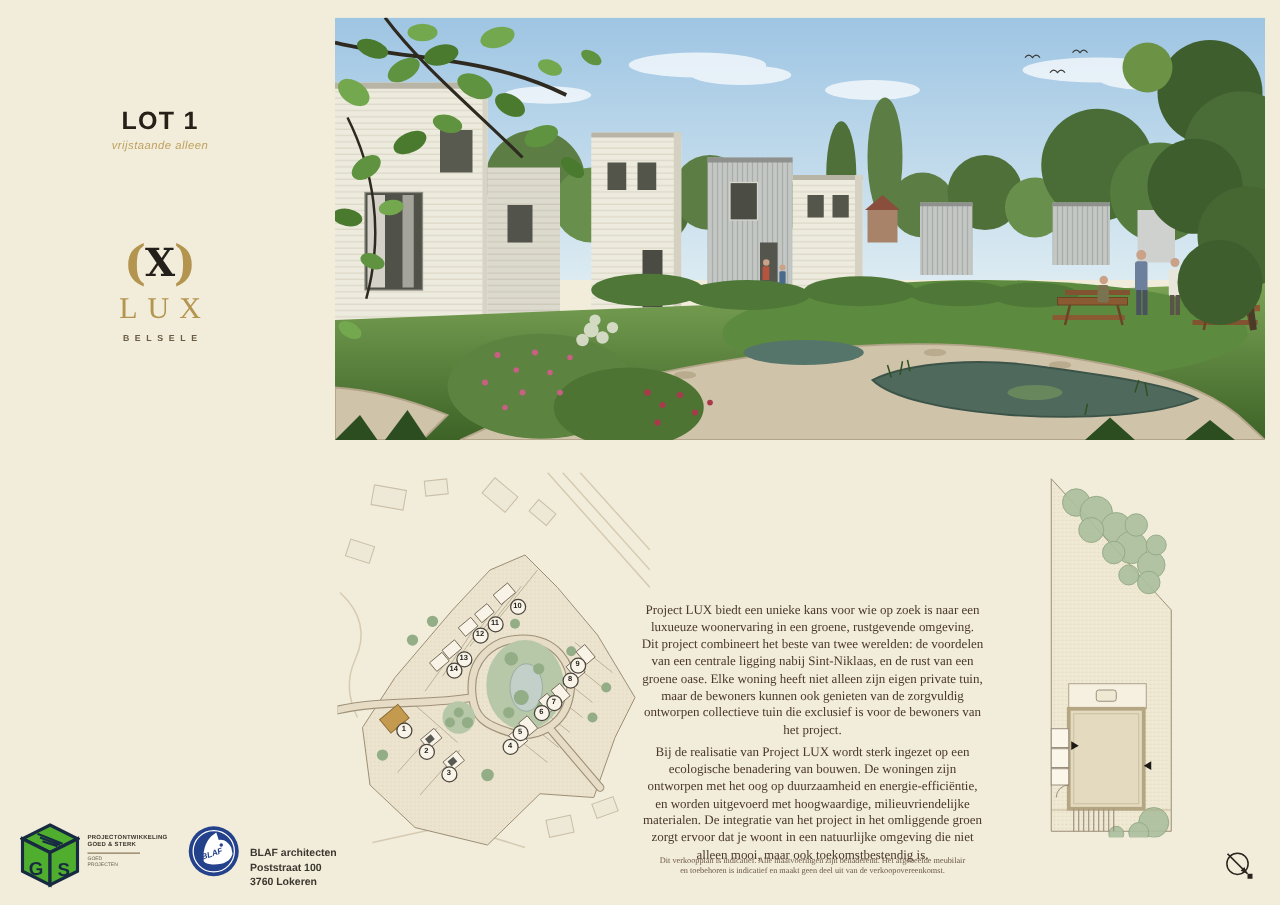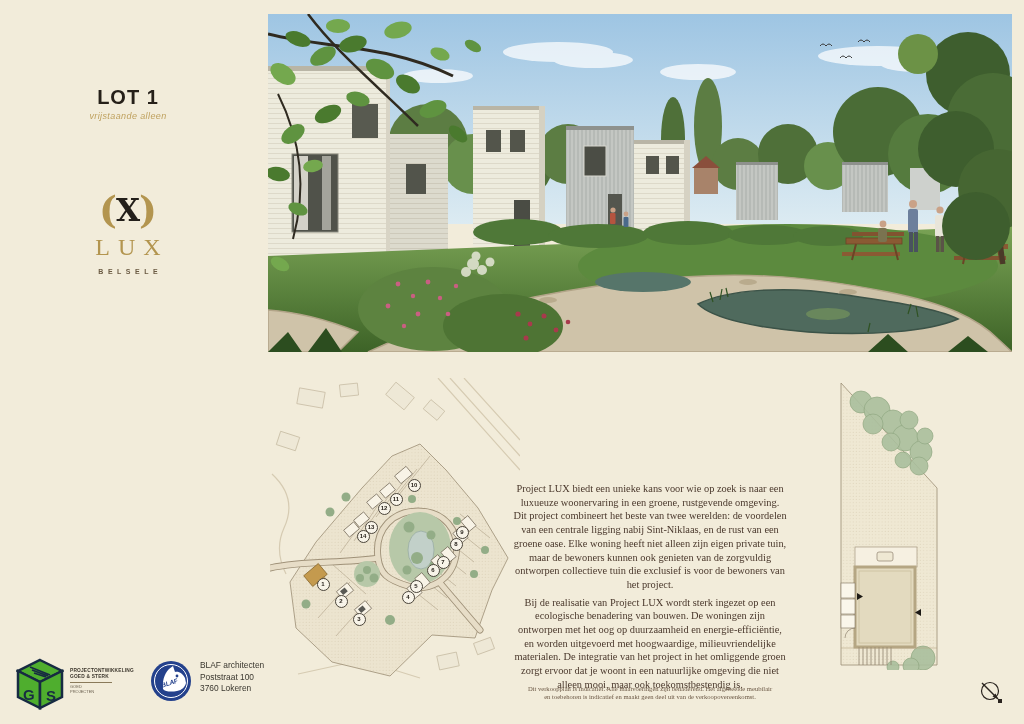--- a/index.html
+++ b/index.html
@@ -39,21 +39,21 @@
   .detailplan{position:absolute;left:833px;top:380px;width:110px;height:290px;}
 
   
   .footer-dev{position:absolute;left:16px;top:658px;display:flex;align-items:flex-start;}
   .dev-text{margin-left:6px;margin-top:10px;color:#3c362c;}
   .dev-line{font-size:4.8px;line-height:5.6px;letter-spacing:.2px;font-weight:bold;}
   .dev-rule{width:42px;border-top:.8px solid #8a7a5a;margin:3px 0 2px 0;position:relative;}
   .dev-sub{font-size:4px;line-height:4.8px;color:#6b6150;}
 
   .footer-arch{position:absolute;left:150px;top:660px;display:flex;align-items:flex-start;}
-  .arch-text{margin-left:8px;margin-top:0;font-size:8.4px;line-height:11.5px;color:#3a372f;}
+  .arch-text{margin-left:8px;margin-top:17px;font-size:8.4px;line-height:11.5px;color:#3a372f;font-weight:bold;}
 
   .disclaimer{position:absolute;left:513px;top:685px;width:274px;text-align:center;
               font-family:"Liberation Serif",serif;font-size:6.6px;line-height:8.2px;color:#6b5845;}
   .compass{position:absolute;left:977px;top:678px;width:28px;height:28px;}
 </style>
 </head>
 <body>
 
 <div class="board">
 

